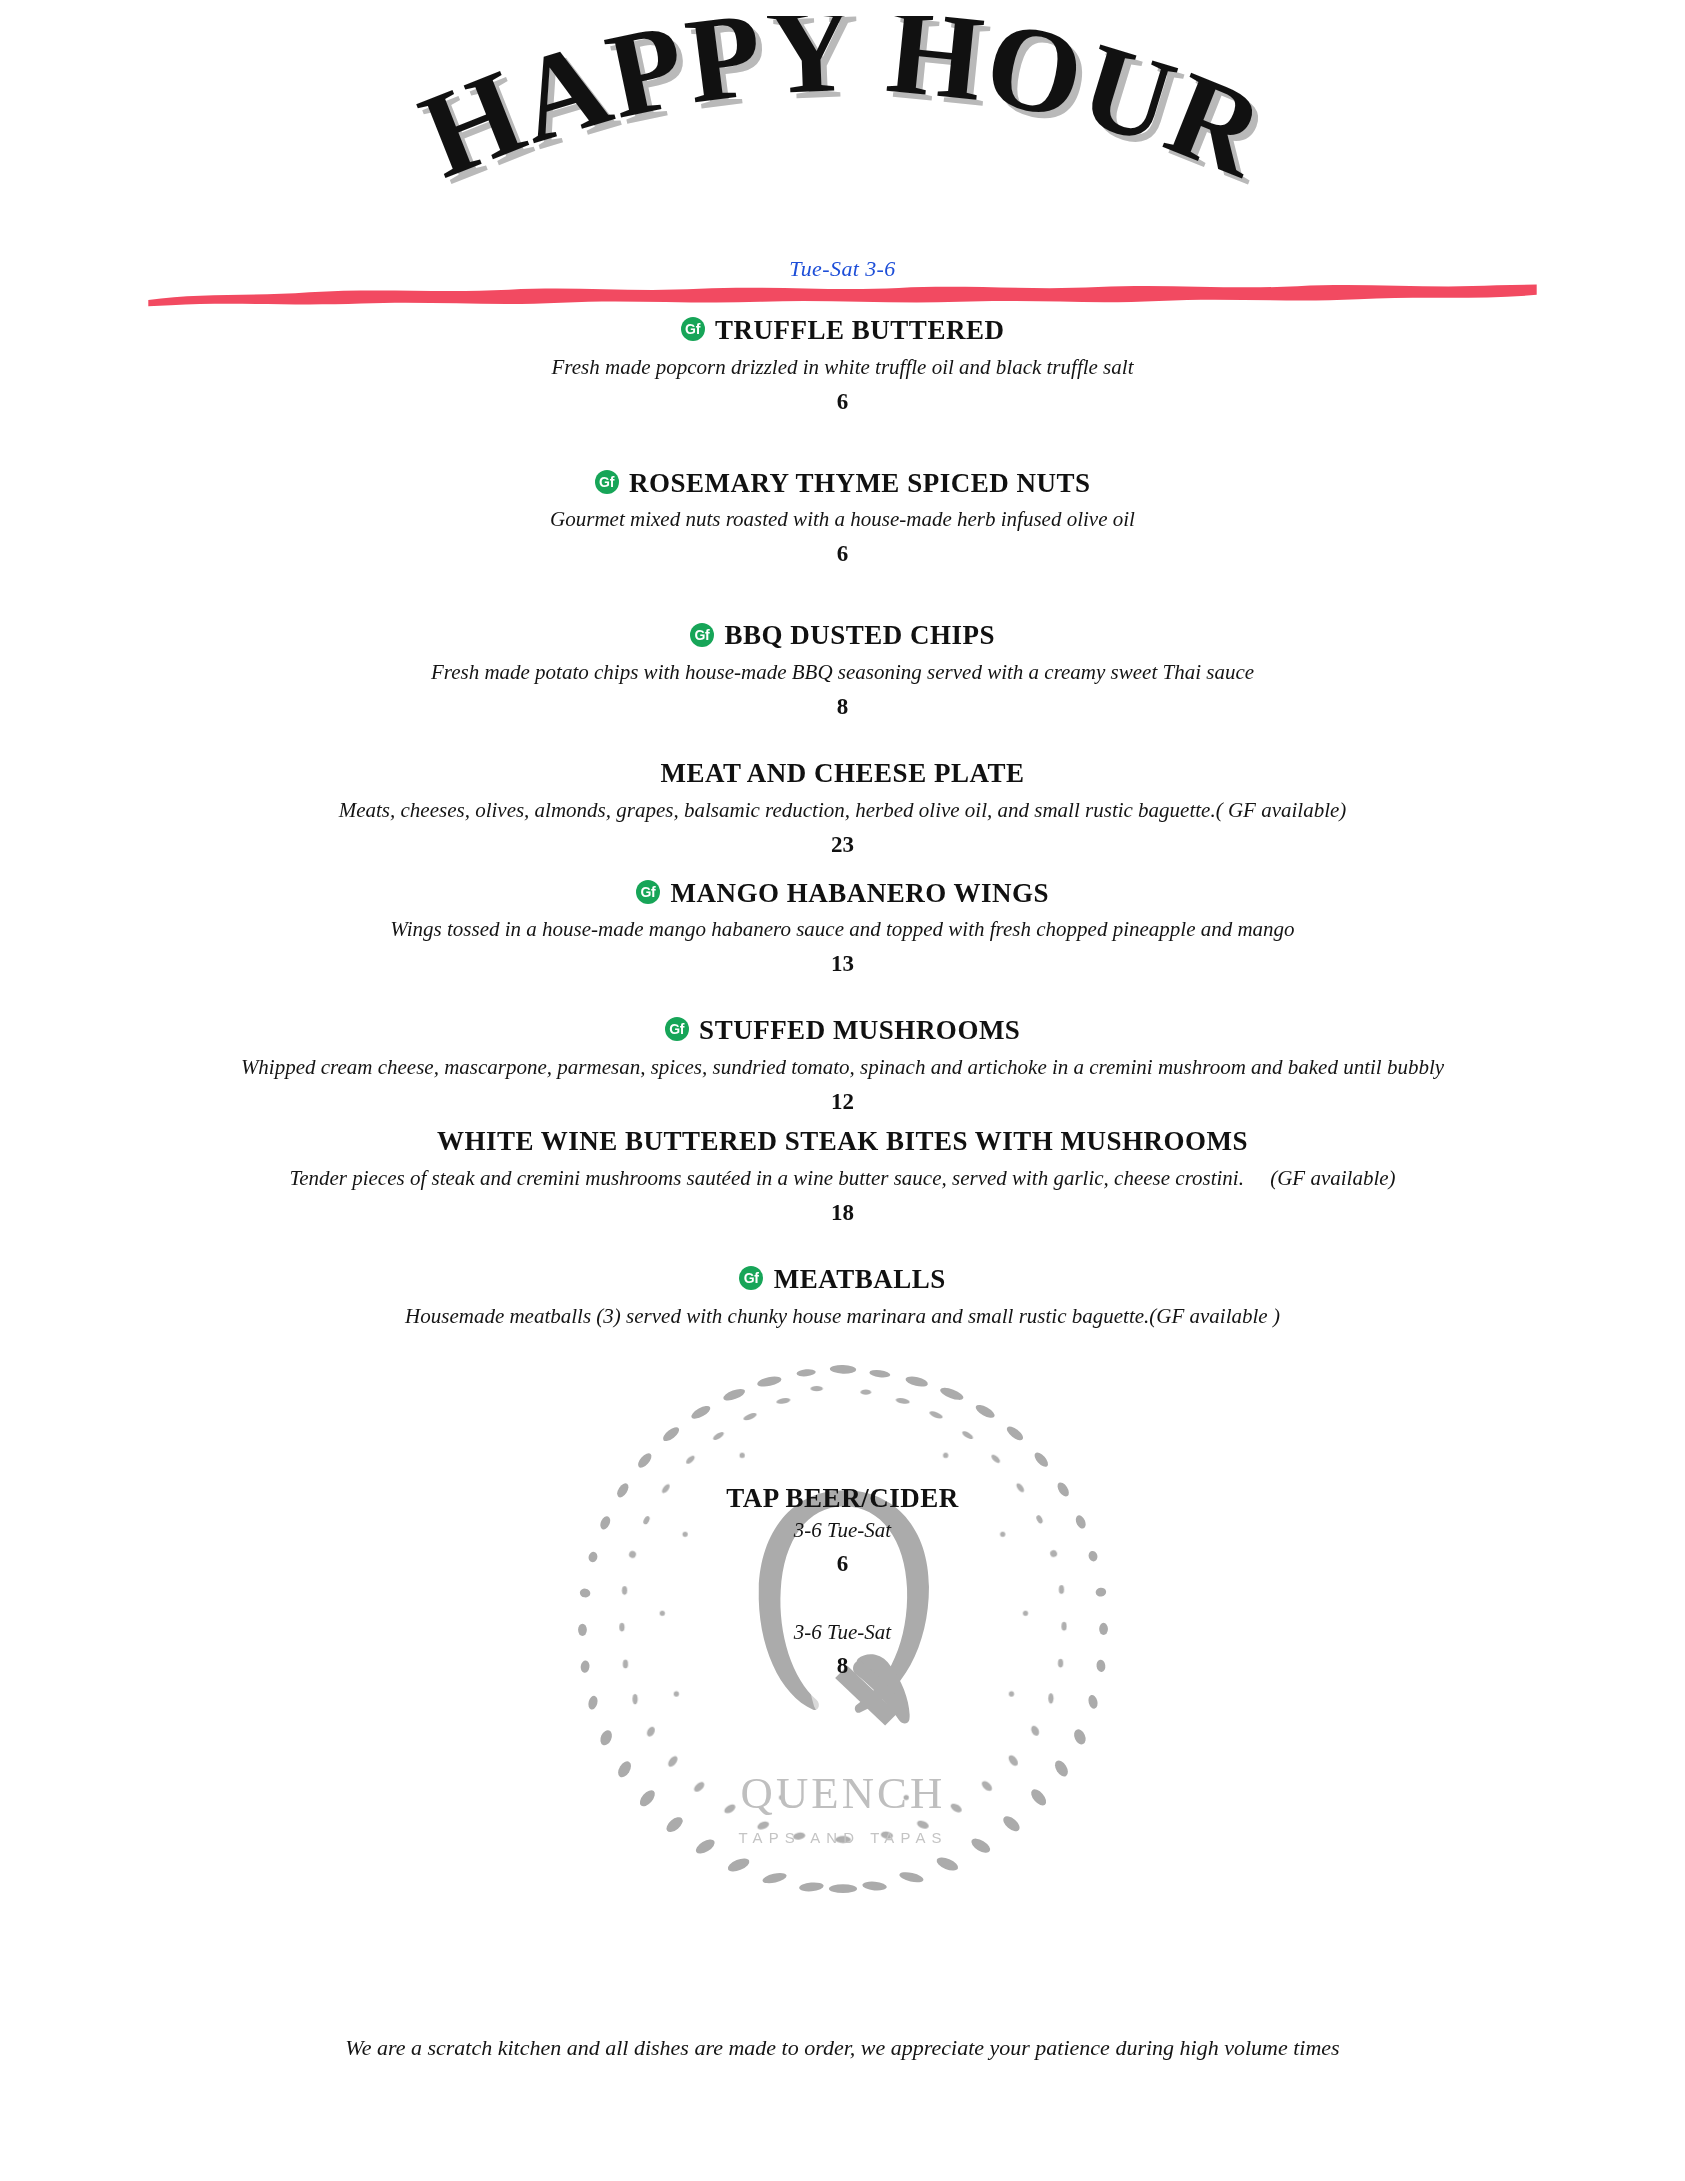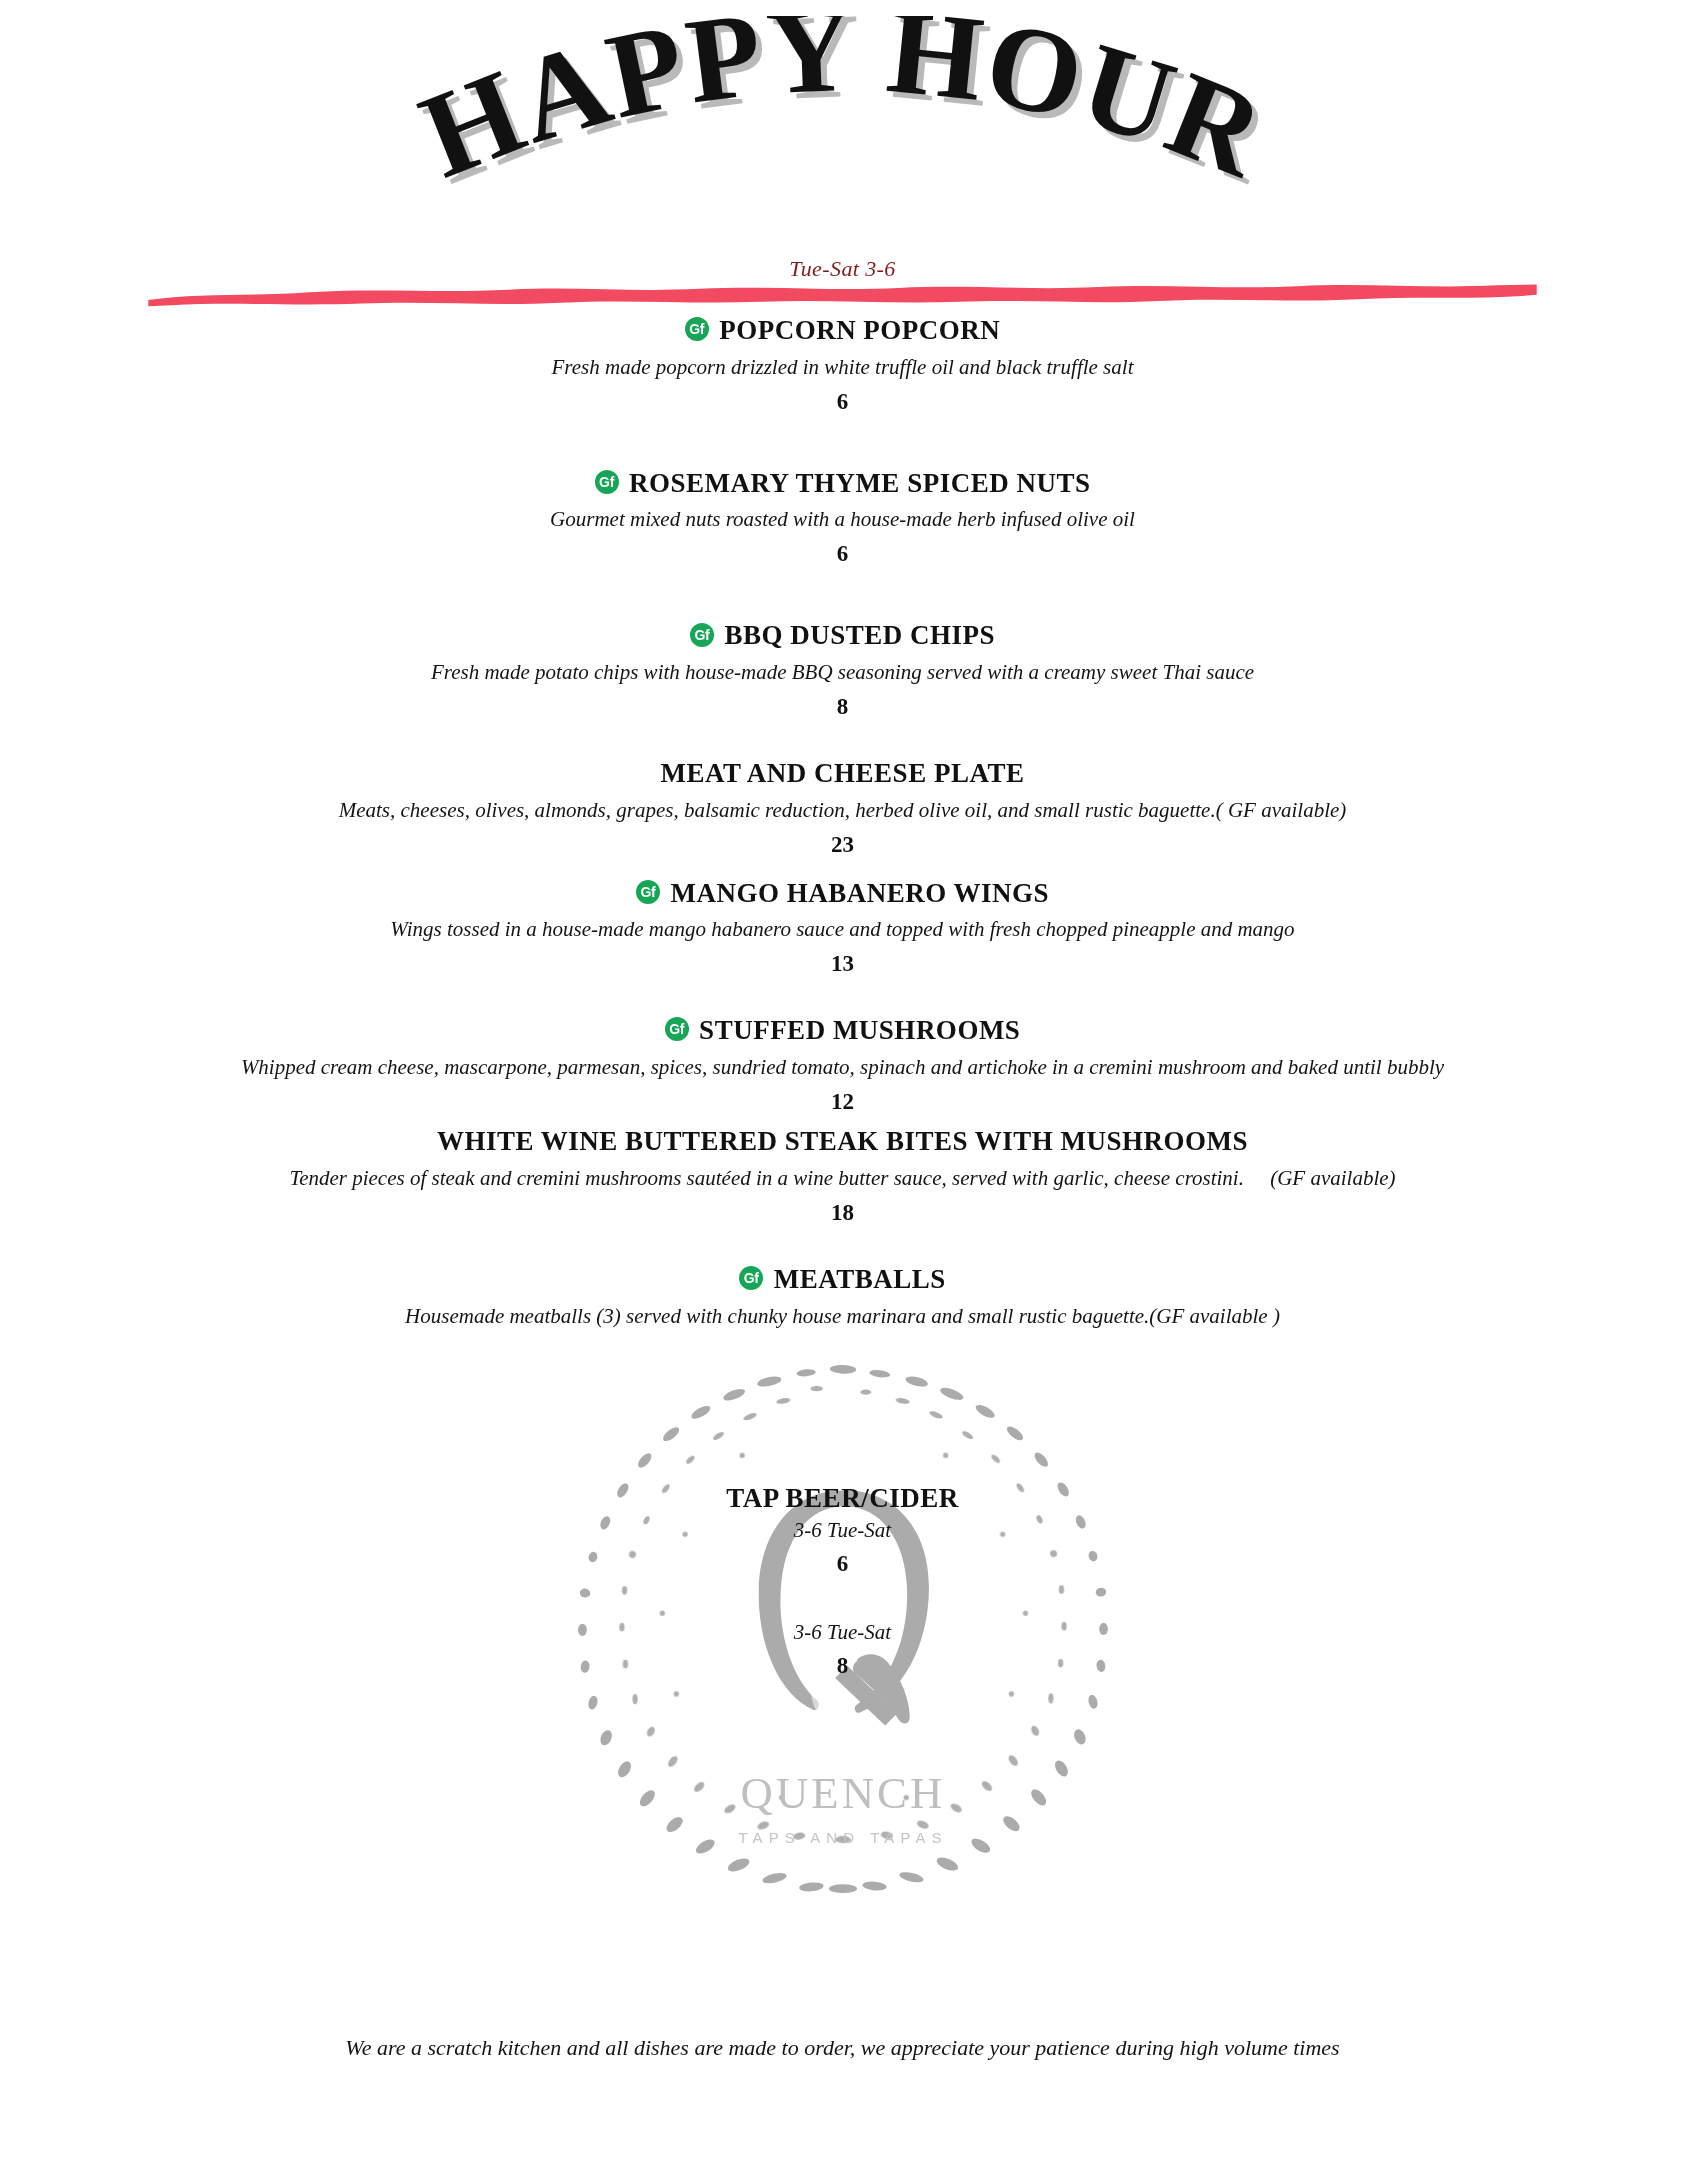--- a/index.html
+++ b/index.html
@@ -47,21 +47,21 @@
 
   .subtitle {
     position: absolute;
     top: 256px;
     left: 0;
     right: 0;
     text-align: center;
     font-style: italic;
     font-size: 22px;
     letter-spacing: 0.4px;
-    color: #7f1d1d;
+    color: #1d4ed8;
   }
 
   
   .divider-wrap {
     position: absolute;
     top: 281px;
     left: 0;
     right: 0;
     height: 28px;
     display: flex;
@@ -348,21 +348,21 @@
     <text x="330" y="522" text-anchor="middle" font-family="'Liberation Serif','DejaVu Serif',serif" font-size="51" letter-spacing="3.5" fill="#BFBFBF">QUENCH</text>
     <text x="330" y="562" text-anchor="middle" font-family="'Liberation Sans','DejaVu Sans',sans-serif" font-size="17" letter-spacing="7" fill="#C4C4C4">TAPS AND TAPAS</text>
   </svg>
 </div>
 
 <div class="menu">
 
   <div class="menu-item">
     <div class="item-title-row">
       <span class="gf-badge">Gf</span>
-      <span class="item-title">POPCORN POPCORN</span>
+      <span class="item-title">TRUFFLE BUTTERED</span>
     </div>
     <div class="item-desc">Fresh made popcorn drizzled in white truffle oil and black truffle salt</div>
     <div class="item-price">6</div>
   </div>
   <div class="gap-lg"></div>
 
   <div class="menu-item">
     <div class="item-title-row">
       <span class="gf-badge">Gf</span>
       <span class="item-title">ROSEMARY THYME SPICED NUTS</span>

